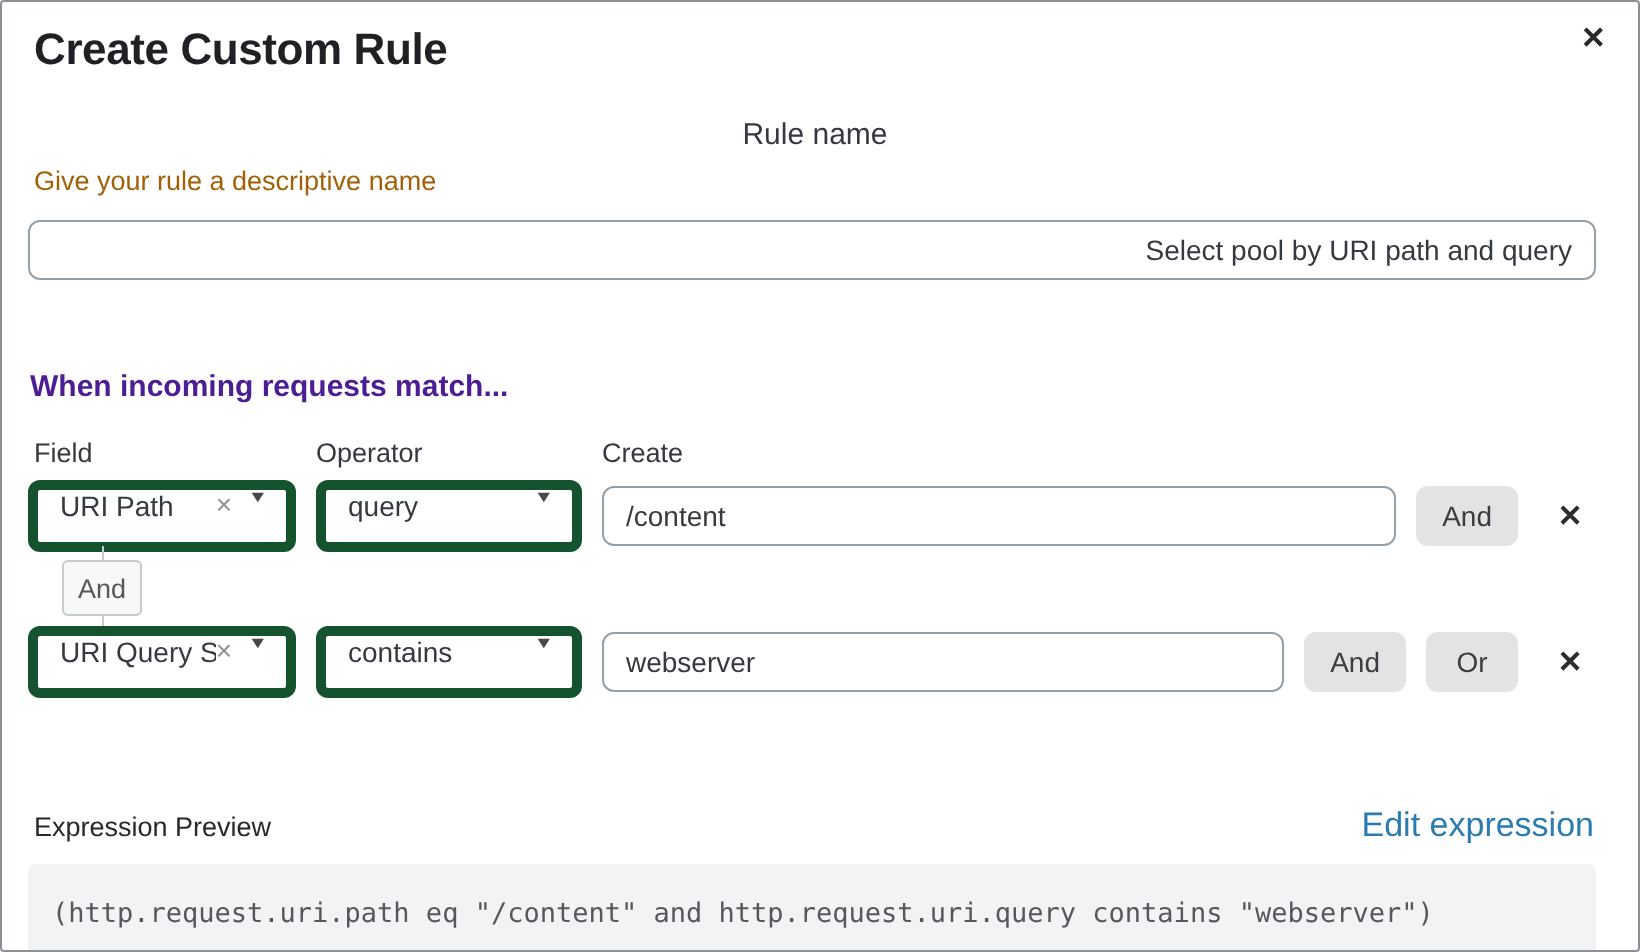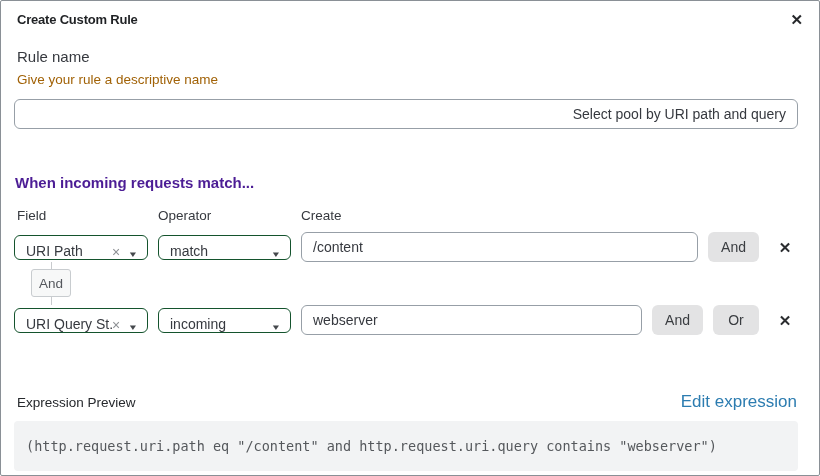--- a/index.html
+++ b/index.html
@@ -13,31 +13,31 @@
     position: relative;
     width: 820px; height: 476px;
     background: #fff;
     border: 1px solid #8a9096;
     border-radius: 2px;
     padding: 11px 21px 0 13px;
     overflow: hidden;
   }
   .title {
     margin-left: 3px;
-    font-size: 13px; font-weight: 700; color: #1f2124;
+    font-size: 22px; font-weight: 700; color: #1f2124;
     letter-spacing: -0.2px;
   }
   .close-btn {
     position: absolute; top: 9px; right: 14px;
     font-size: 15px; font-weight: 700; color: #26282b;
     cursor: pointer; line-height: 1; padding: 2px;
   }
   .section-label {
     margin: 21px 0 0 3px;
-    font-size: 15px; color: #36393f;
+    font-size: 15px; color: #36393f; text-align: center;
   }
   .help-text {
     margin: 7px 0 0 3px;
     font-size: 13.5px; color: #a16207;
   }
   .text-input {
     display: block; width: 100%; height: 30px;
     border: 1px solid #979fa7; border-radius: 6px;
     padding: 0 11px;
     font-size: 14px; color: #36393f;
@@ -56,22 +56,22 @@
   }
   .col-labels .c-field { width: 134px; padding-left: 3px; }
   .col-labels .c-op { width: 133px; }
   .col-labels .c-val { flex: 1; }
   .crow {
     display: flex; gap: 10px; align-items: center;
     height: 30px; margin-top: 9px;
   }
   .crow.row2 { margin-top: 0; }
   .sel {
-    display: flex; align-items: flex-end;
-    height: 25px; border: 1px solid #14532d; border-radius: 6px;
+    display: flex; align-items: flex-start;
+    height: 36px; border: 5px solid #14532d; border-radius: 6px;
     padding: 0 10px 0 11px;
     font-size: 14px; color: #36393f; background: #fff; cursor: pointer;
   }
   .sel-field { width: 134px; }
   .sel-op { width: 133px; }
   .sel .sel-txt { flex: 1; white-space: nowrap; overflow: hidden; }
   .sel .clear-x { color: #8d9094; font-size: 14px; margin-right: 9px; line-height: 1; }
   .sel .caret { color: #45484c; font-size: 8px; line-height: 1; transform: scaleX(1.3); }
   .val-input { flex: 1; height: 30px; }
   .chip {
@@ -135,42 +135,42 @@
     <div class="c-val">Create</div>
   </div>
 
   <div class="crow">
     <div class="sel sel-field">
       <span class="sel-txt">URI Path</span>
       <span class="clear-x">×</span>
       <span class="caret">▼</span>
     </div>
     <div class="sel sel-op">
-      <span class="sel-txt">match</span>
+      <span class="sel-txt">query</span>
       <span class="caret">▼</span>
     </div>
     <input class="text-input val-input" type="text" value="/content" style="">
     <button class="chip">And</button>
     <div class="row-delete">✕</div>
   </div>
 
   <div class="joiner">
     <span class="vline top"></span>
     <div class="joiner-box">And</div>
     <span class="vline bottom"></span>
   </div>
 
   <div class="crow row2">
     <div class="sel sel-field">
       <span class="sel-txt">URI Query St...</span>
       <span class="clear-x">×</span>
       <span class="caret">▼</span>
     </div>
     <div class="sel sel-op">
-      <span class="sel-txt">incoming</span>
+      <span class="sel-txt">contains</span>
       <span class="caret">▼</span>
     </div>
     <input class="text-input val-input" type="text" value="webserver" style="">
     <button class="chip">And</button>
     <button class="chip">Or</button>
     <div class="row-delete">✕</div>
   </div>
 
   <div class="expr-head">
     <span class="expr-label">Expression Preview</span>

